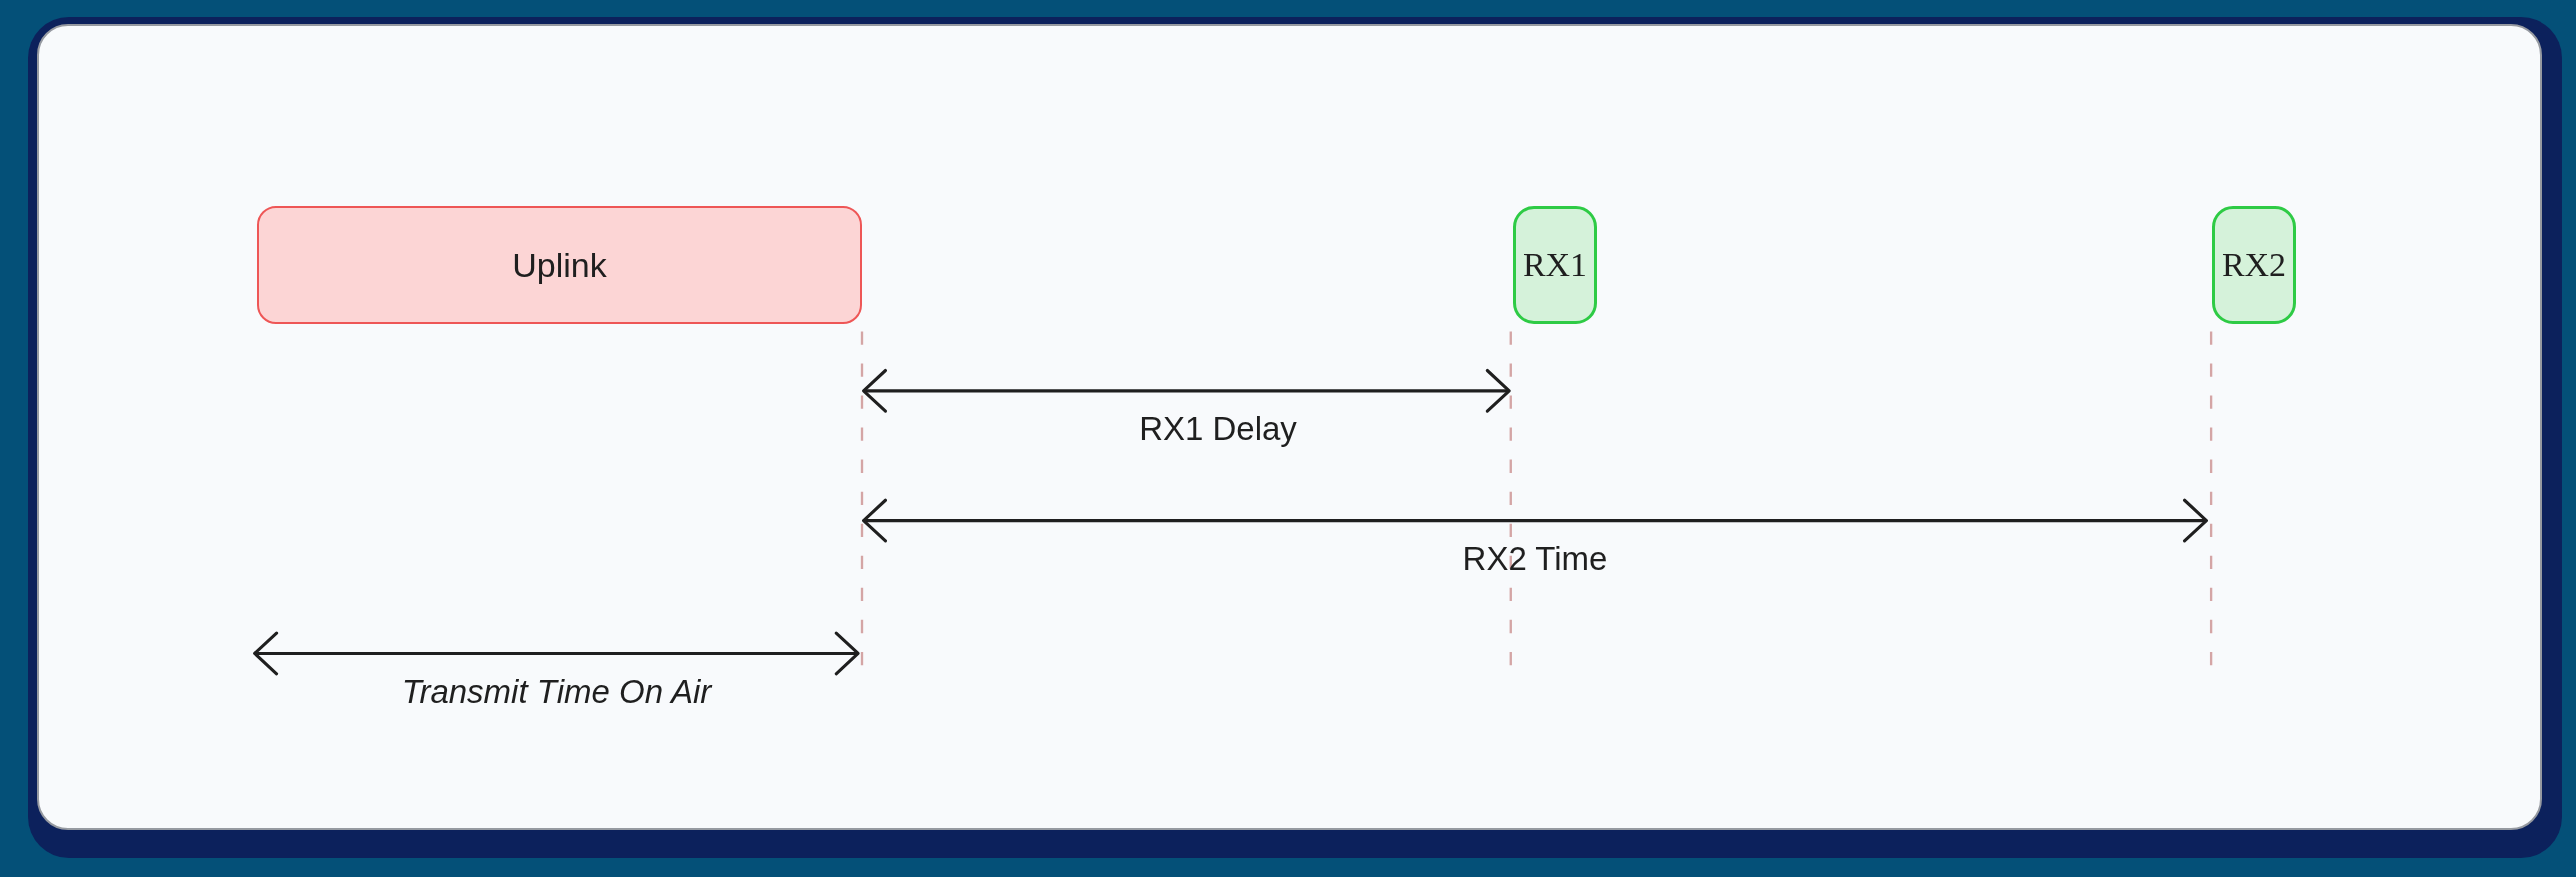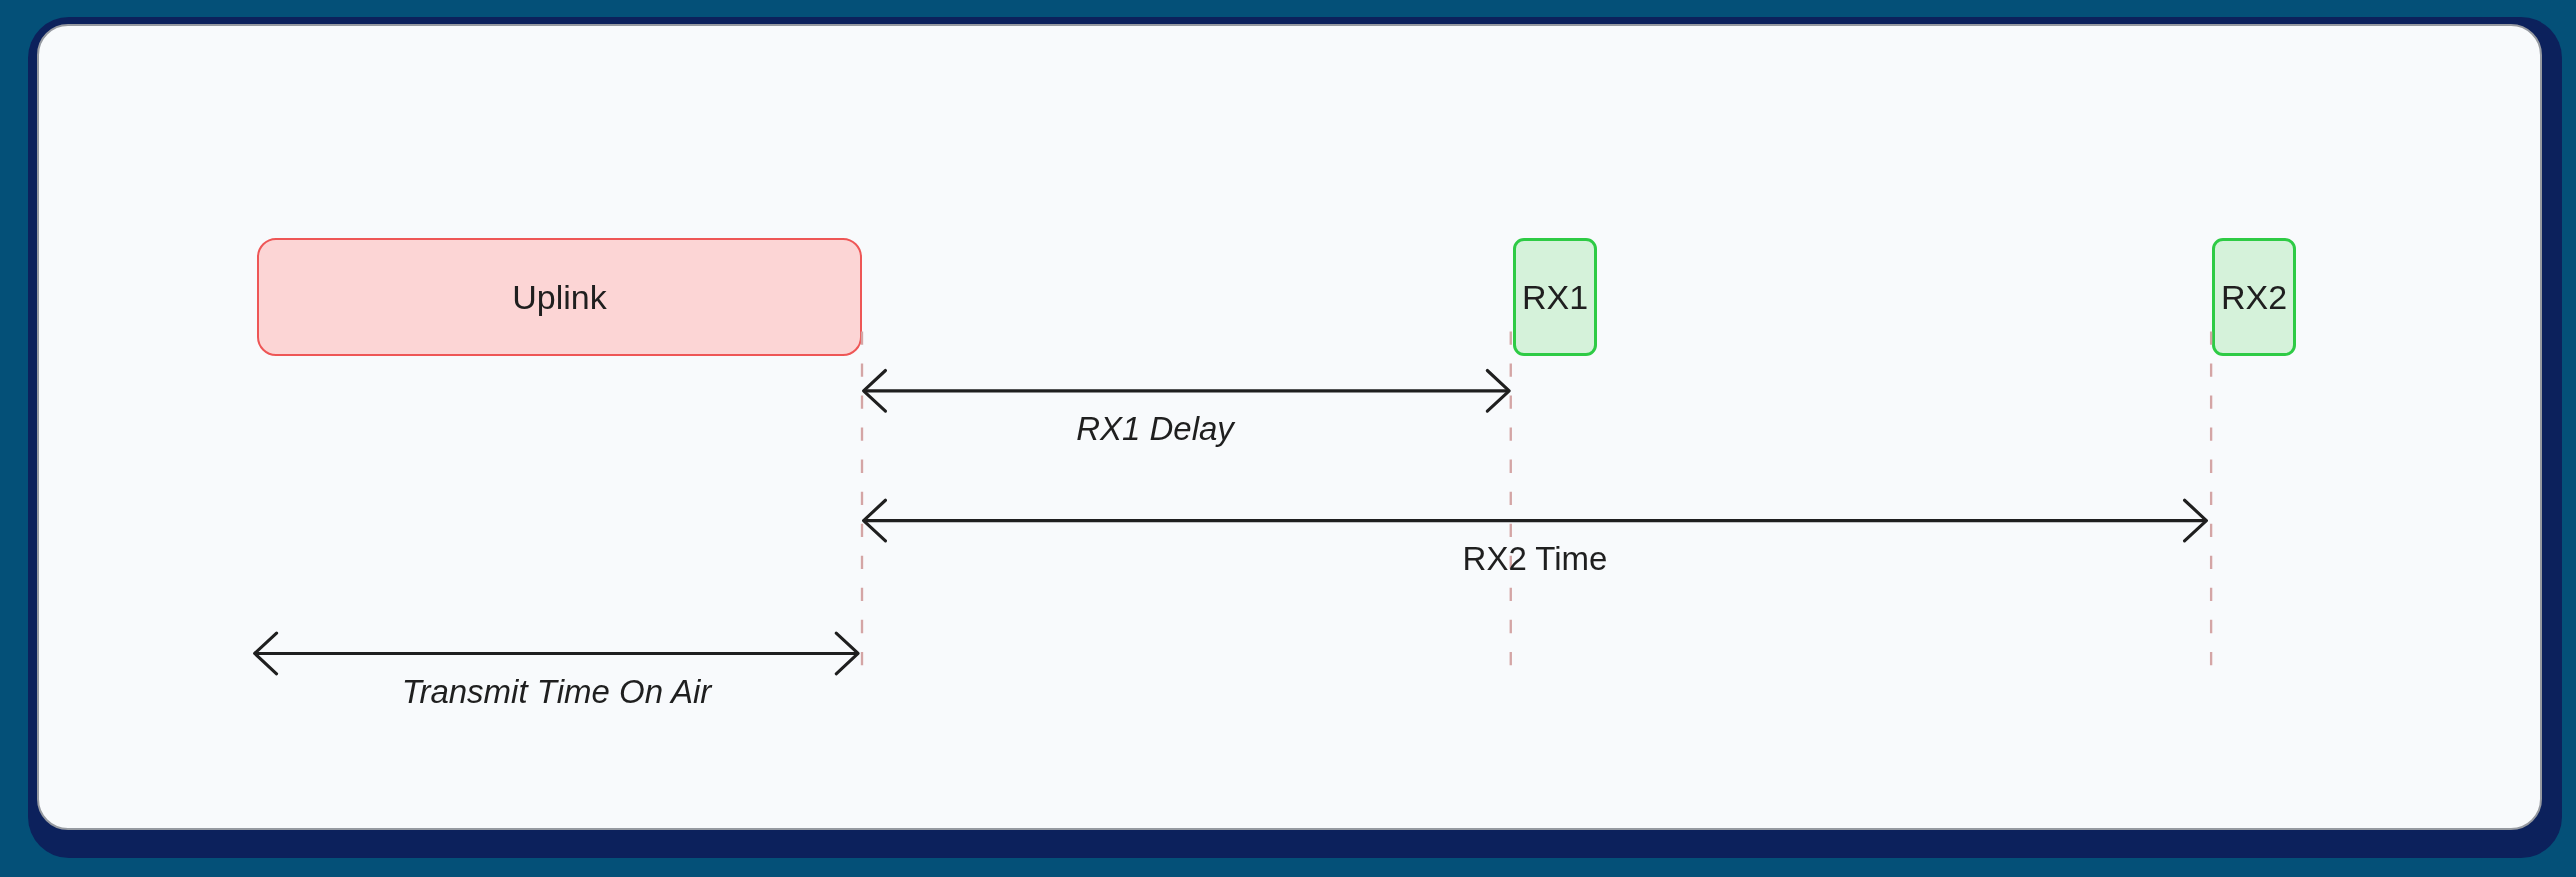--- a/index.html
+++ b/index.html
@@ -36,54 +36,54 @@
   }
   .node {
     position: absolute;
     box-sizing: border-box;
     display: flex;
     align-items: center;
     justify-content: center;
     font-size: 34px;
     color: var(--text, #1f1f1f);
     white-space: nowrap;
-    margin-top: 32px;
   }
   .node-uplink {
     left: 257px;
     top: 206px;
     width: 605px;
     height: 118px;
     background: var(--uplink-fill, #fcd5d5);
     border: 2.3px solid var(--uplink-border, #ee5656);
     border-radius: 19px;
   }
   .node-rx {
     background: var(--rx-fill, #d5f2da);
     border: 3.1px solid var(--rx-border, #2ecb45);
-    border-radius: 11px;
+    border-radius: 21px;
+    font-family: Liberation Serif, serif;
   }
   .node-rx1 { left: 1513px; top: 206px; width: 84px; height: 118px; }
   .node-rx2 { left: 2212px; top: 206px; width: 84px; height: 118px; }
   .overlay {
     position: absolute;
     left: 0;
     top: 0;
     width: 2576px;
     height: 877px;
     pointer-events: none;
   }
   .anno {
     position: absolute;
     font-size: 33px;
     color: var(--text, #1f1f1f);
     text-align: center;
     white-space: nowrap;
   }
-  .anno-rx1-delay { left: 831px; top: 410px; width: 648px; font-style: italic; }
+  .anno-rx1-delay { left: 894px; top: 410px; width: 648px; }
   .anno-rx2-delay { left: 863px; top: 540px; width: 1344px; }
   .anno-transmit  { left: 253px;  top: 673px; width: 607px; font-style: italic; }
   .dashed { stroke: var(--dashed-line, #d4a5a5); stroke-width: 3; stroke-dasharray: 17 24; }
   .arrow  { stroke: var(--arrow, #1f1f1f); stroke-width: 4; fill: none; stroke-linecap: round; stroke-linejoin: round; }
 </style>
 </head>
 <body>
 
 <div class="frame"></div>
 

